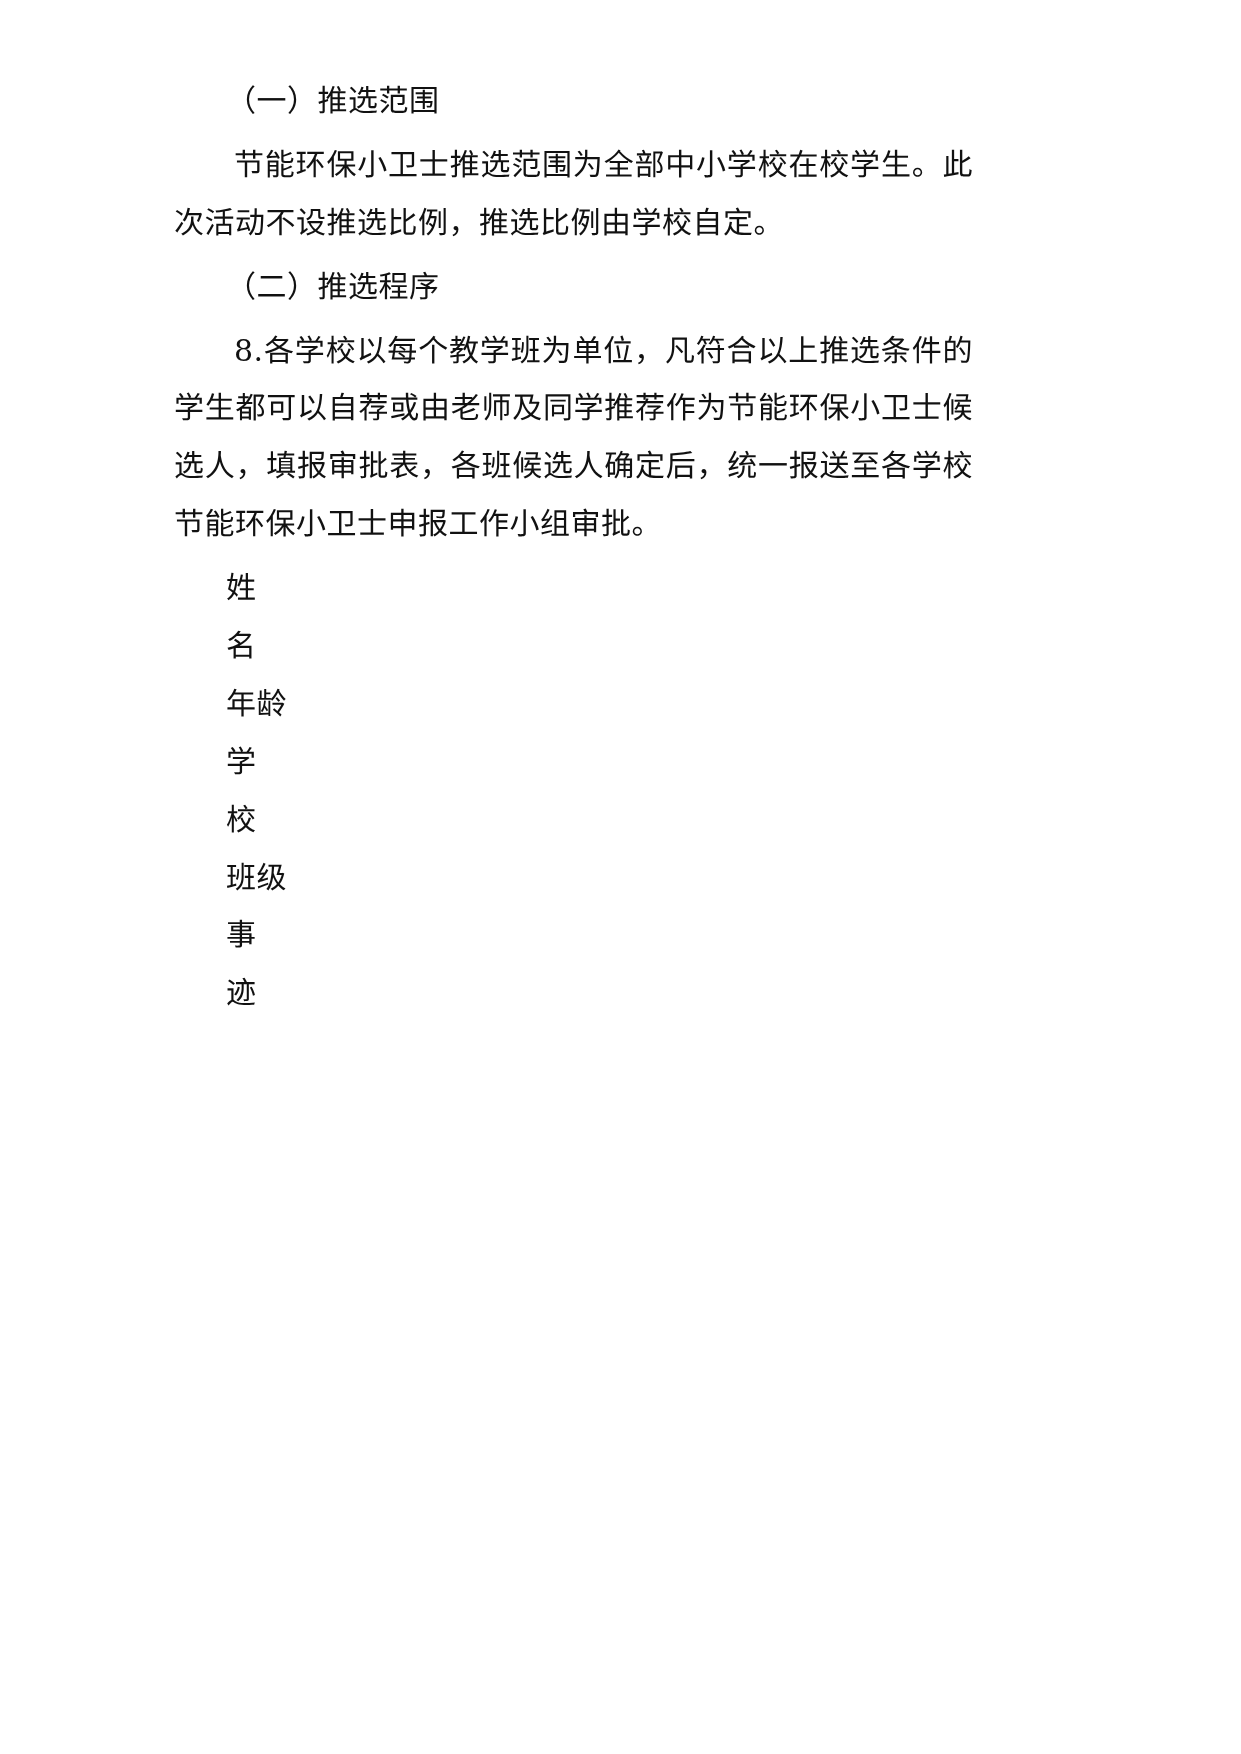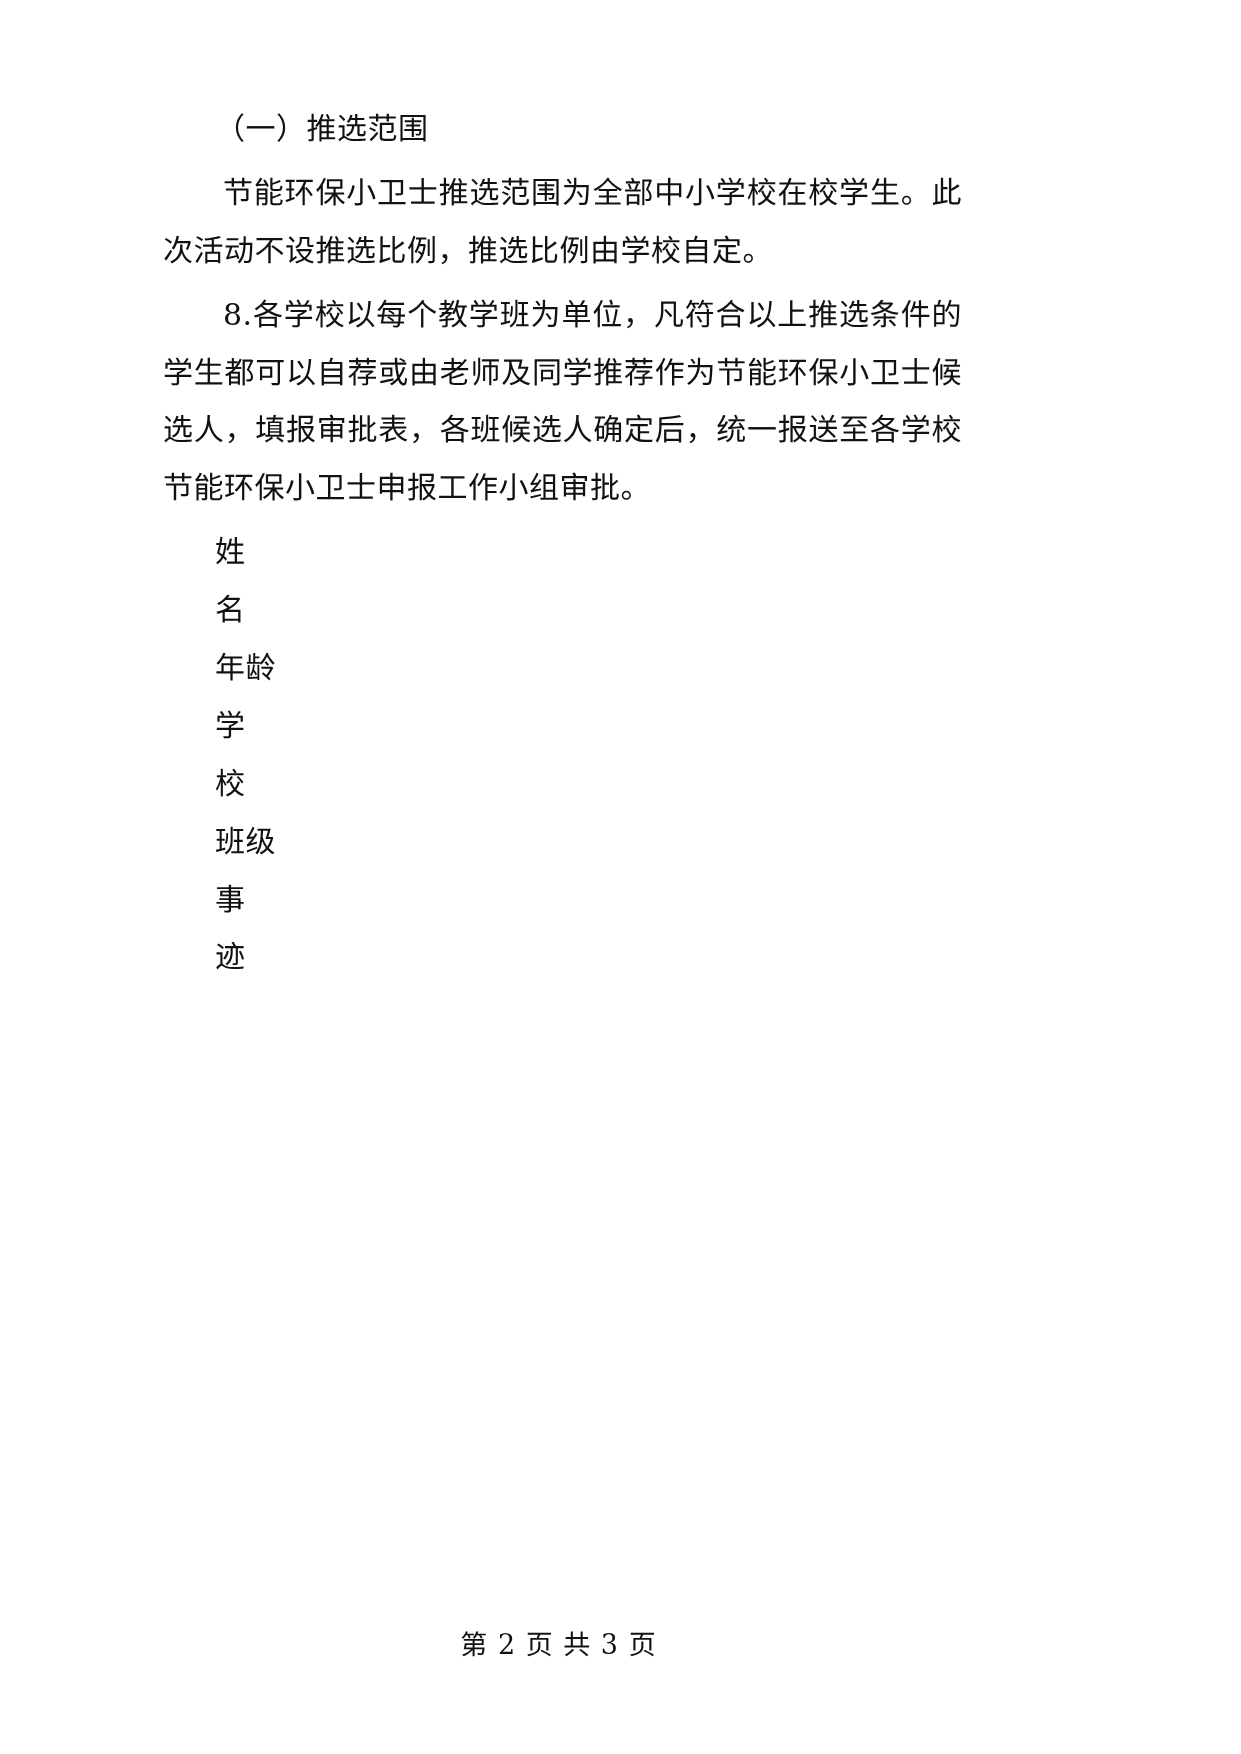--- a/index.html
+++ b/index.html
@@ -11,26 +11,26 @@
   body {
     width: 1241px;
     height: 1754px;
     position: relative;
     font-family: "DejaVu Serif", "Liberation Serif", serif;
     color: #000000;
     overflow: hidden;
   }
   .page {
     position: absolute;
-    left: 5px;
+    left: 16px;
     top: 0;
     width: 1107px;
     height: 1754px;
     box-sizing: border-box;
-    padding: 100px 150px 80px 150px;
+    padding: 72px 150px 80px 150px;
   }
   .doc-body {
     font-size: 30px;
     line-height: 1.93;
     letter-spacing: 0.5px;
     text-align: justify;
     color: #111;
   }
   .para {
     margin: 0 0 6px 8px;
@@ -64,31 +64,31 @@
 </head>
 <body>
 
 <div class="page">
   <div class="doc-body">
 
     <p class="para-heading">（一）推选范围</p>
 
     <p class="para">节能环保小卫士推选范围为全部中小学校在校学生。此次活动不设推选比例，推选比例由学校自定。</p>
 
+    <p class="para-heading">（二）推选程序</p>
 
     <p class="para">8.各学校以每个教学班为单位，凡符合以上推选条件的学生都可以自荐或由老师及同学推荐作为节能环保小卫士候选人，填报审批表，各班候选人确定后，统一报送至各学校节能环保小卫士申报工作小组审批。</p>
 
 
     <div class="form-block">
       <p class="form-line">姓</p>
       <p class="form-line">名</p>
       <p class="form-line">年龄</p>
       <p class="form-line">学</p>
       <p class="form-line">校</p>
       <p class="form-line">班级</p>
       <p class="form-line">事</p>
       <p class="form-line">迹</p>
     </div>
 
   </div>
 
-  <div class="footer">第 2 页 共 3 页</div>
 </div>
 
 </body></html>

